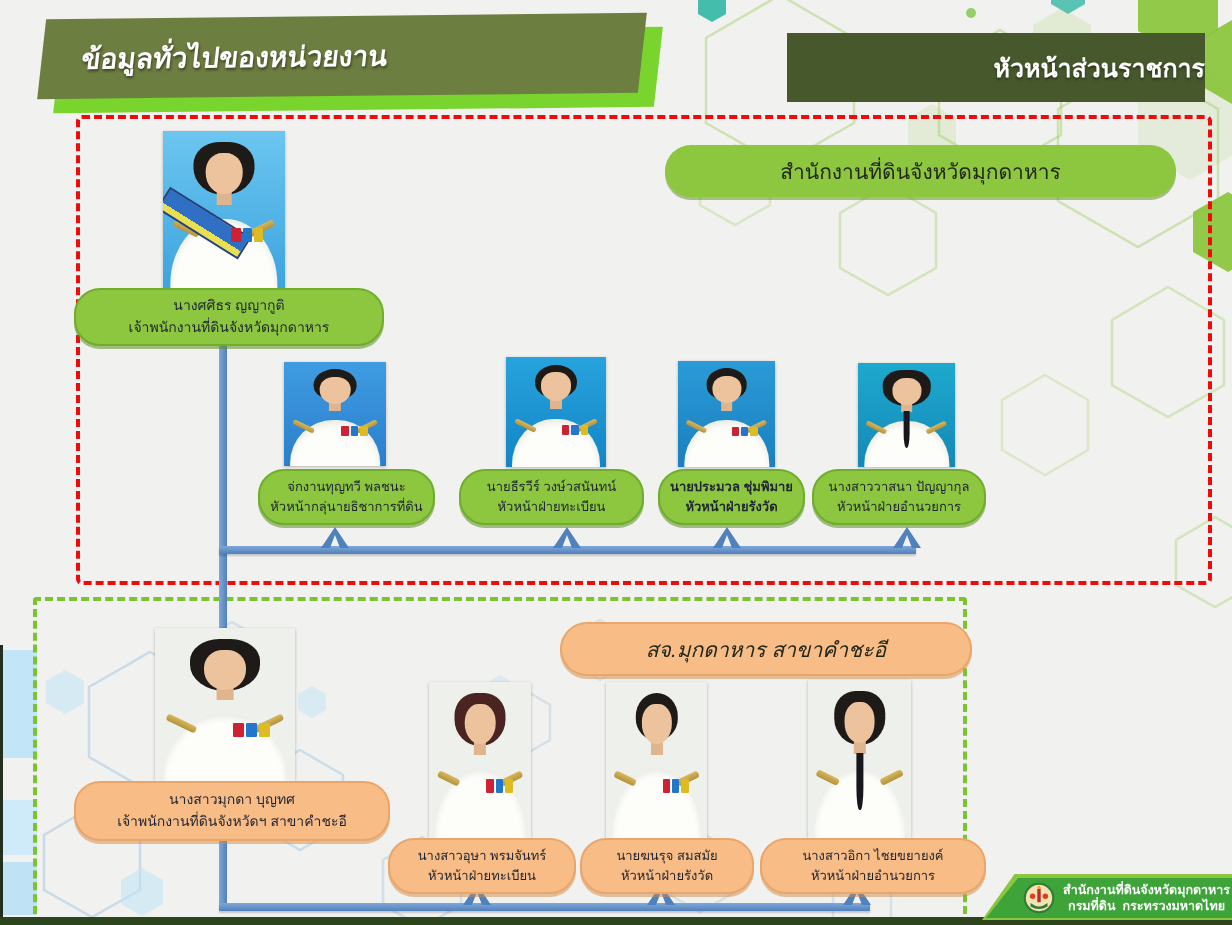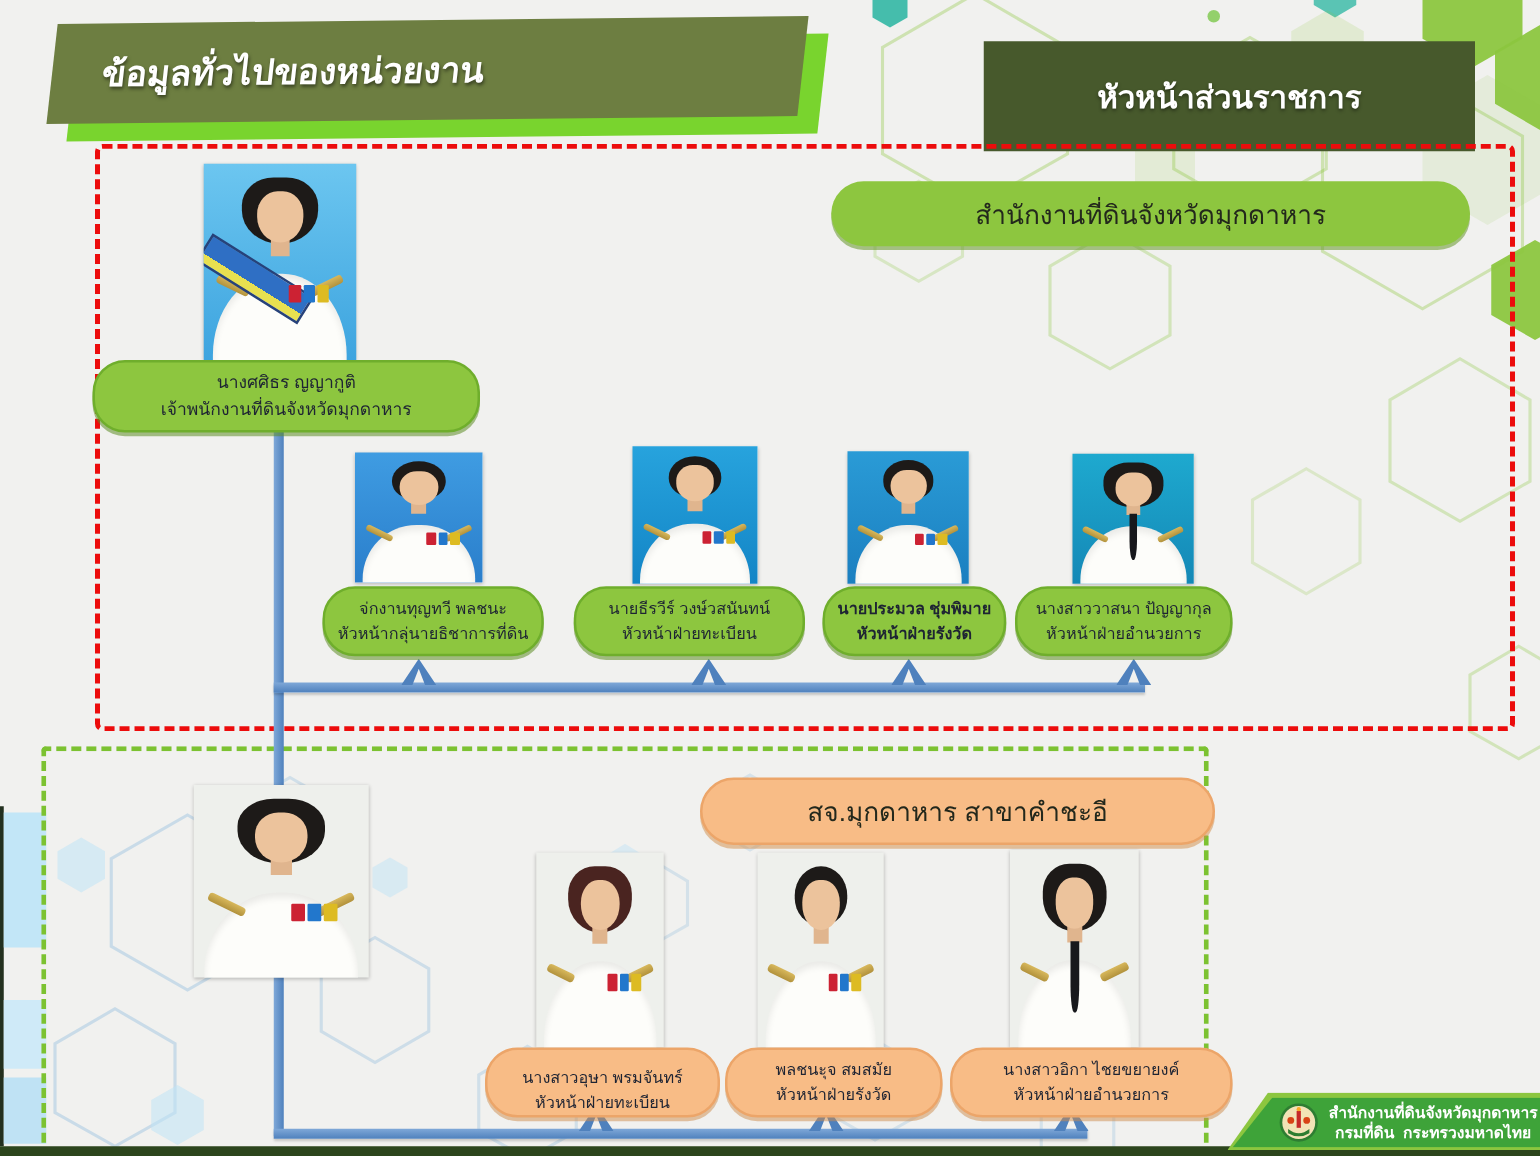--- a/index.html
+++ b/index.html
@@ -6,51 +6,51 @@
   #stage{position:relative;width:1232px;height:925px;background:#f1f1ef;overflow:hidden;}
   #deco{position:absolute;inset:0;pointer-events:none;}
 
   
   .banner-accent{position:absolute;left:58px;top:30px;width:600px;height:80px;background:#79d42e;
     transform:skewX(-7deg) rotate(-0.6deg);}
   .banner-main{position:absolute;left:42px;top:16px;width:600px;height:80px;background:#6d7e41;
     transform:skewX(-7deg) rotate(-0.6deg);display:flex;align-items:center;}
   .banner-main span{font-size:28px;font-weight:bold;color:#fff;padding-left:40px;
     text-shadow:1px 2px 3px rgba(0,0,0,.5);}
-  .banner-right{position:absolute;left:787px;top:33px;width:393px;height:88px;background:#47592c;
-    display:flex;align-items:center;justify-content:center;}
+  .banner-right{position:absolute;left:787px;top:33px;width:393px;height:69px;background:#47592c;
+    display:flex;align-items:center;justify-content:flex-end;padding-left:25px;}
   .banner-right span{font-size:25px;font-weight:bold;color:#fff;text-shadow:0 2px 3px rgba(0,0,0,.45);}
 
   
   .box-red{position:absolute;left:76px;top:115px;width:1128px;height:462px;
     border:4px dashed #ec0c0c;border-radius:6px;}
   .box-green{position:absolute;left:33px;top:597px;width:926px;height:321px;
     border:4px dashed #7cc231;border-radius:4px;}
 
   
   .sec-pill{position:absolute;border-radius:30px;display:flex;align-items:center;justify-content:center;
     font-size:21px;color:#23281c;font-weight:500;}
   .sec-pill.green{left:665px;top:145px;width:511px;height:52px;background:#8dc63f;
     box-shadow:0 3px 0 rgba(100,150,40,.55);}
   .sec-pill.orange{left:560px;top:622px;width:408px;height:50px;background:#f8bc86;
-    border:2px solid #eca569;box-shadow:0 3px 0 rgba(210,140,70,.5);}
+    border:2px solid #eca569;box-shadow:0 3px 0 rgba(210,140,70,.5);font-style:italic;}
 
   
   .pill{position:absolute;border-radius:26px;display:flex;flex-direction:column;align-items:center;
     justify-content:center;text-align:center;line-height:1.55;font-size:13px;font-weight:500;color:#1e2433;}
   .pill.pg{background:#8dc63f;border:2px solid #6fae2c;box-shadow:0 3px 0 rgba(92,140,36,.55);}
   .pill.po{background:#f8bc86;border:2px solid #eca569;box-shadow:0 3px 0 rgba(205,140,75,.5);}
   .pill.big{font-size:14px;}
   .pill-h1{left:74px;top:288px;width:306px;height:54px;}
   .pill-m0{left:258px;top:469px;width:173px;height:52px;}
   .pill-m1{left:459px;top:469px;width:181px;height:52px;}
   .pill-m2{left:658px;top:469px;width:143px;height:52px;font-weight:bold;}
   .pill-m3{left:812px;top:469px;width:170px;height:52px;}
   .pill-h2{left:74px;top:781px;width:312px;height:56px;}
-  .pill-n0{left:388px;top:838px;width:184px;height:52px;justify-content:flex-end;}
+  .pill-n0{left:388px;top:838px;width:184px;height:52px;}
   .pill-n1{left:580px;top:838px;width:170px;height:52px;}
   .pill-n2{left:760px;top:838px;width:222px;height:52px;}
 
   
   .vline{position:absolute;left:219px;top:341px;width:8px;height:568px;
     background:linear-gradient(90deg,#7fa8d8,#4f81bd);}
   .hline{position:absolute;height:8px;background:linear-gradient(#7fa8d8,#4f81bd);
     box-shadow:0 2px 2px rgba(0,0,0,.18);}
   .hline.top{left:219px;top:546px;width:697px;}
   .hline.bottom{left:219px;top:903px;width:651px;}
@@ -288,26 +288,30 @@
   </div>
   <div class="pill pg pill-m2">
     <span>นายประมวล ชุ่มพิมาย</span>
     <span>หัวหน้าฝ่ายรังวัด</span>
   </div>
   <div class="pill pg pill-m3">
     <span>นางสาววาสนา ปัญญากุล</span>
     <span>หัวหน้าฝ่ายอำนวยการ</span>
   </div>
 
+  <div class="pill po big pill-h2">
+    <span>นางสาวมุกดา บุญทศ</span>
+    <span>เจ้าพนักงานที่ดินจังหวัดฯ สาขาคำชะอี</span>
+  </div>
   <div class="pill po pill-n0">
     <span>นางสาวอุษา พรมจันทร์</span>
     <span>หัวหน้าฝ่ายทะเบียน</span>
   </div>
   <div class="pill po pill-n1">
-    <span>พลชนะุจ สมสมัย</span>
+    <span>นายฆนรุจ สมสมัย</span>
     <span>หัวหน้าฝ่ายรังวัด</span>
   </div>
   <div class="pill po pill-n2">
     <span>นางสาวอิกา ไชยขยายงค์</span>
     <span>หัวหน้าฝ่ายอำนวยการ</span>
   </div>
 
   <div class="bottom-bar"></div>
   <div class="footer-accent"></div>
   <div class="footer-band">

